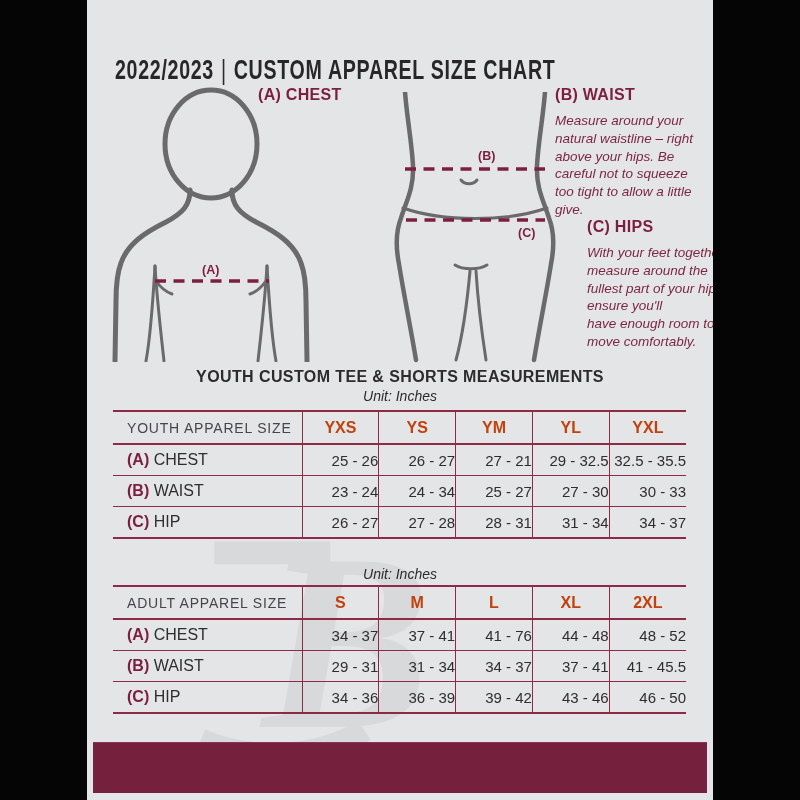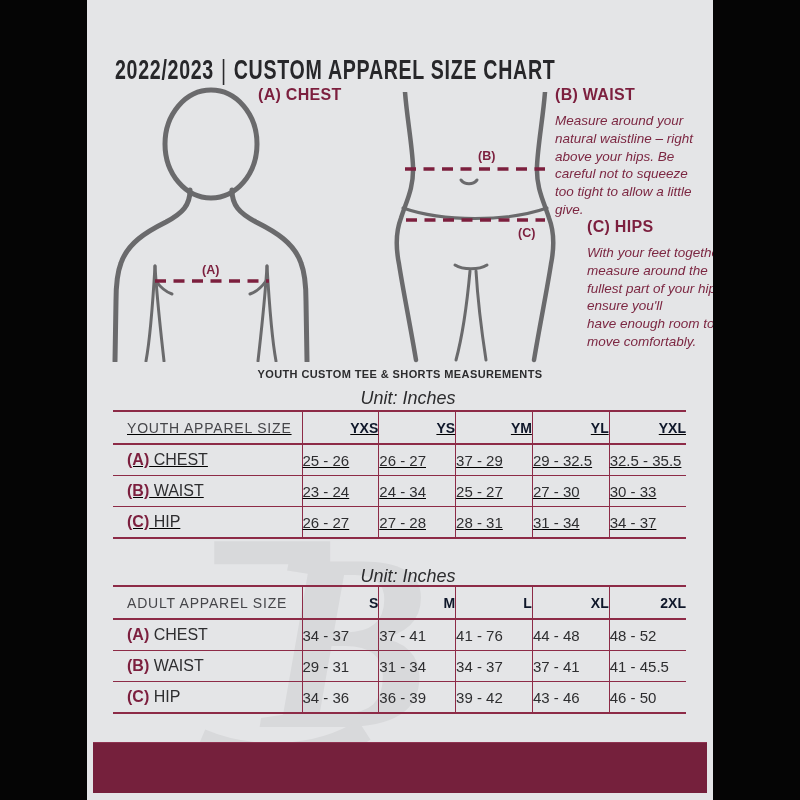--- a/index.html
+++ b/index.html
@@ -18,33 +18,33 @@
     transform:scaleX(0.70);transform-origin:left center;white-space:nowrap;}
   .header-title .pipe{font-weight:normal;padding:0 10px;color:#2b2b2d;}
   
   .guide-block{position:absolute;z-index:2;}
   .guide-heading{font-weight:bold;font-size:16px;color:#7c1f3e;letter-spacing:0.3px;margin:0 0 8px 0;}
   .guide-text{font-style:italic;font-size:13.5px;line-height:1.32;color:#7c2742;
     margin:0;white-space:pre-line;}
   .fig{position:absolute;z-index:1;}
   
   .section-title{position:absolute;left:0;width:100%;text-align:center;
-    font-weight:bold;font-size:11px;color:#2c2c2e;letter-spacing:0.4px;z-index:2;}
-  .unit-line{position:absolute;left:8px;width:100%;text-align:center;
-    font-style:italic;font-size:18px;color:#2c2c2e;z-index:2;}
+    font-weight:bold;font-size:16px;color:#2c2c2e;letter-spacing:0.4px;z-index:2;}
+  .unit-line{position:absolute;left:0;width:100%;text-align:center;
+    font-style:italic;font-size:14px;color:#2c2c2e;z-index:2;}
   
   table.size-table{position:absolute;left:26px;width:573px;border-collapse:collapse;
     table-layout:fixed;z-index:2;
     border-top:2px solid #8d2b47;border-bottom:2px solid #8d2b47;background:transparent;}
   table.size-table col.c0{width:189px;}
-  table.size-table th{height:31px;font-size:14px;font-weight:bold;color:#0f172a;
-    text-align:right;border-bottom:2px solid #8d2b47;padding:0;}
+  table.size-table th{height:31px;font-size:16px;font-weight:bold;color:#c2410c;
+    text-align:center;border-bottom:2px solid #8d2b47;padding:0;}
   table.size-table th.label-col{font-weight:normal;font-size:14px;letter-spacing:0.8px;
     color:#46464a;text-align:left;padding-left:14px;}
-  table.size-table td{height:30px;font-size:15px;color:#2e2e30;text-align:left;
+  table.size-table td{height:30px;font-size:15px;color:#2e2e30;text-align:right;
     border-bottom:1.5px solid #8d2b47;padding:0;}
   table.size-table tbody tr:last-child td{border-bottom:none;}
   table.size-table td.label-col{text-align:left;padding-left:14px;font-size:16px;}
   table.size-table th + th, table.size-table td + td{border-left:1.5px solid #8d2b47;}
   .prefix{color:#7c1f3e;font-weight:bold;}
   
   .watermark{position:absolute;left:100px;top:488px;z-index:0;}
   .footer-bar{position:absolute;left:6px;top:742px;width:614px;height:50px;
     background:#75203c;border-top:1px solid #8e3351;z-index:3;}
 </style>
@@ -116,21 +116,21 @@
   <div class="watermark">
     <svg width="300" height="300" viewBox="0 0 44 44">
       <text x="11" y="35" font-family="Liberation Serif, serif" font-size="37" font-style="italic" font-weight="bold" fill="#d8d9db">B</text>
       <path d="M4 9.5 L21 9.5" stroke="#d8d9db" stroke-width="3.4" fill="none"></path>
       <path d="M2 37 C 9 40 19 40 26 35.5" stroke="#d8d9db" stroke-width="3.4" fill="none"></path>
     </svg>
   </div>
 
   <div class="section-title" style="top:368px;">YOUTH CUSTOM TEE &amp; SHORTS MEASUREMENTS</div>
   <div class="unit-line" style="top:388px;">Unit: Inches</div>
-  <table class="size-table" style="top:410px;text-decoration:underline;">
+  <table class="size-table" style="top:410px;">
     <colgroup>
         <col class="c0">
         <col>
         <col>
         <col>
         <col>
         <col>
       </colgroup>
     <thead>
         <tr>
@@ -140,21 +140,21 @@
           <th>YM</th>
           <th>YL</th>
           <th>YXL</th>
         </tr>
       </thead>
     <tbody>
         <tr>
           <td class="label-col"><span class="prefix">(A)</span> CHEST</td>
           <td>25 - 26</td>
           <td>26 - 27</td>
-          <td>37 - 29</td>
+          <td>27 - 21</td>
           <td>29 - 32.5</td>
           <td>32.5 - 35.5</td>
         </tr>
         <tr>
           <td class="label-col"><span class="prefix">(B)</span> WAIST</td>
           <td>23 - 24</td>
           <td>24 - 34</td>
           <td>25 - 27</td>
           <td>27 - 30</td>
           <td>30 - 33</td>

